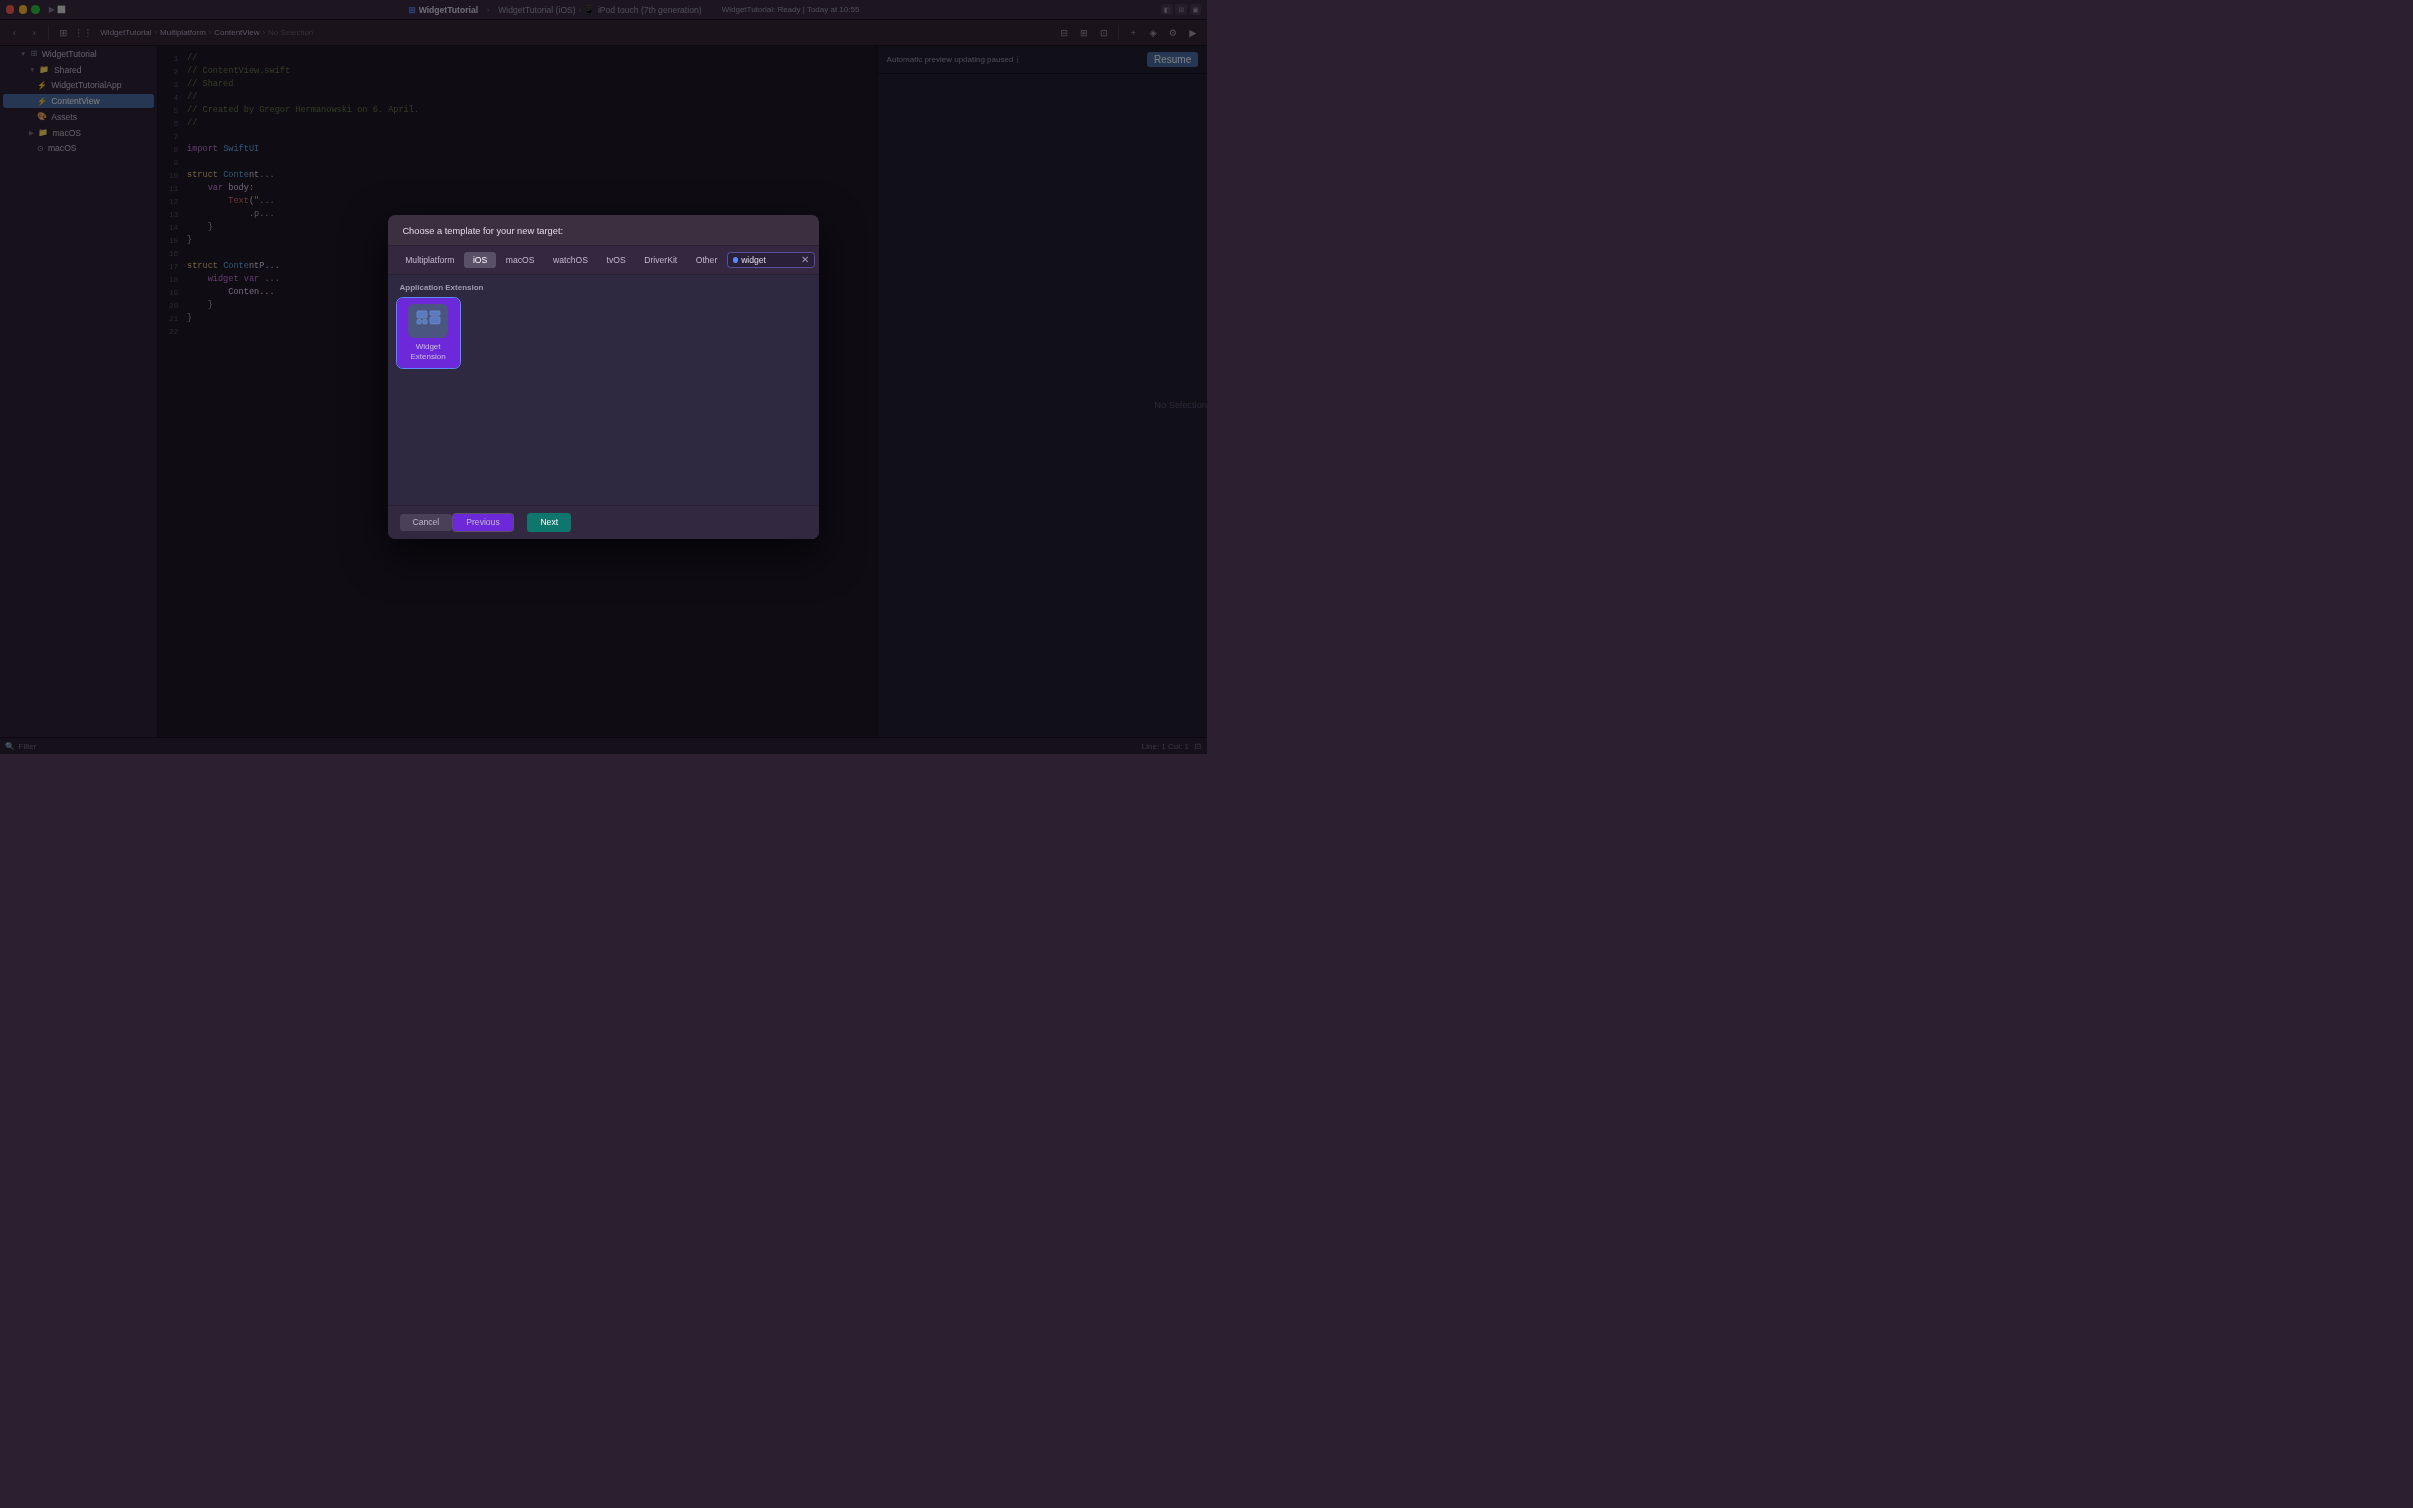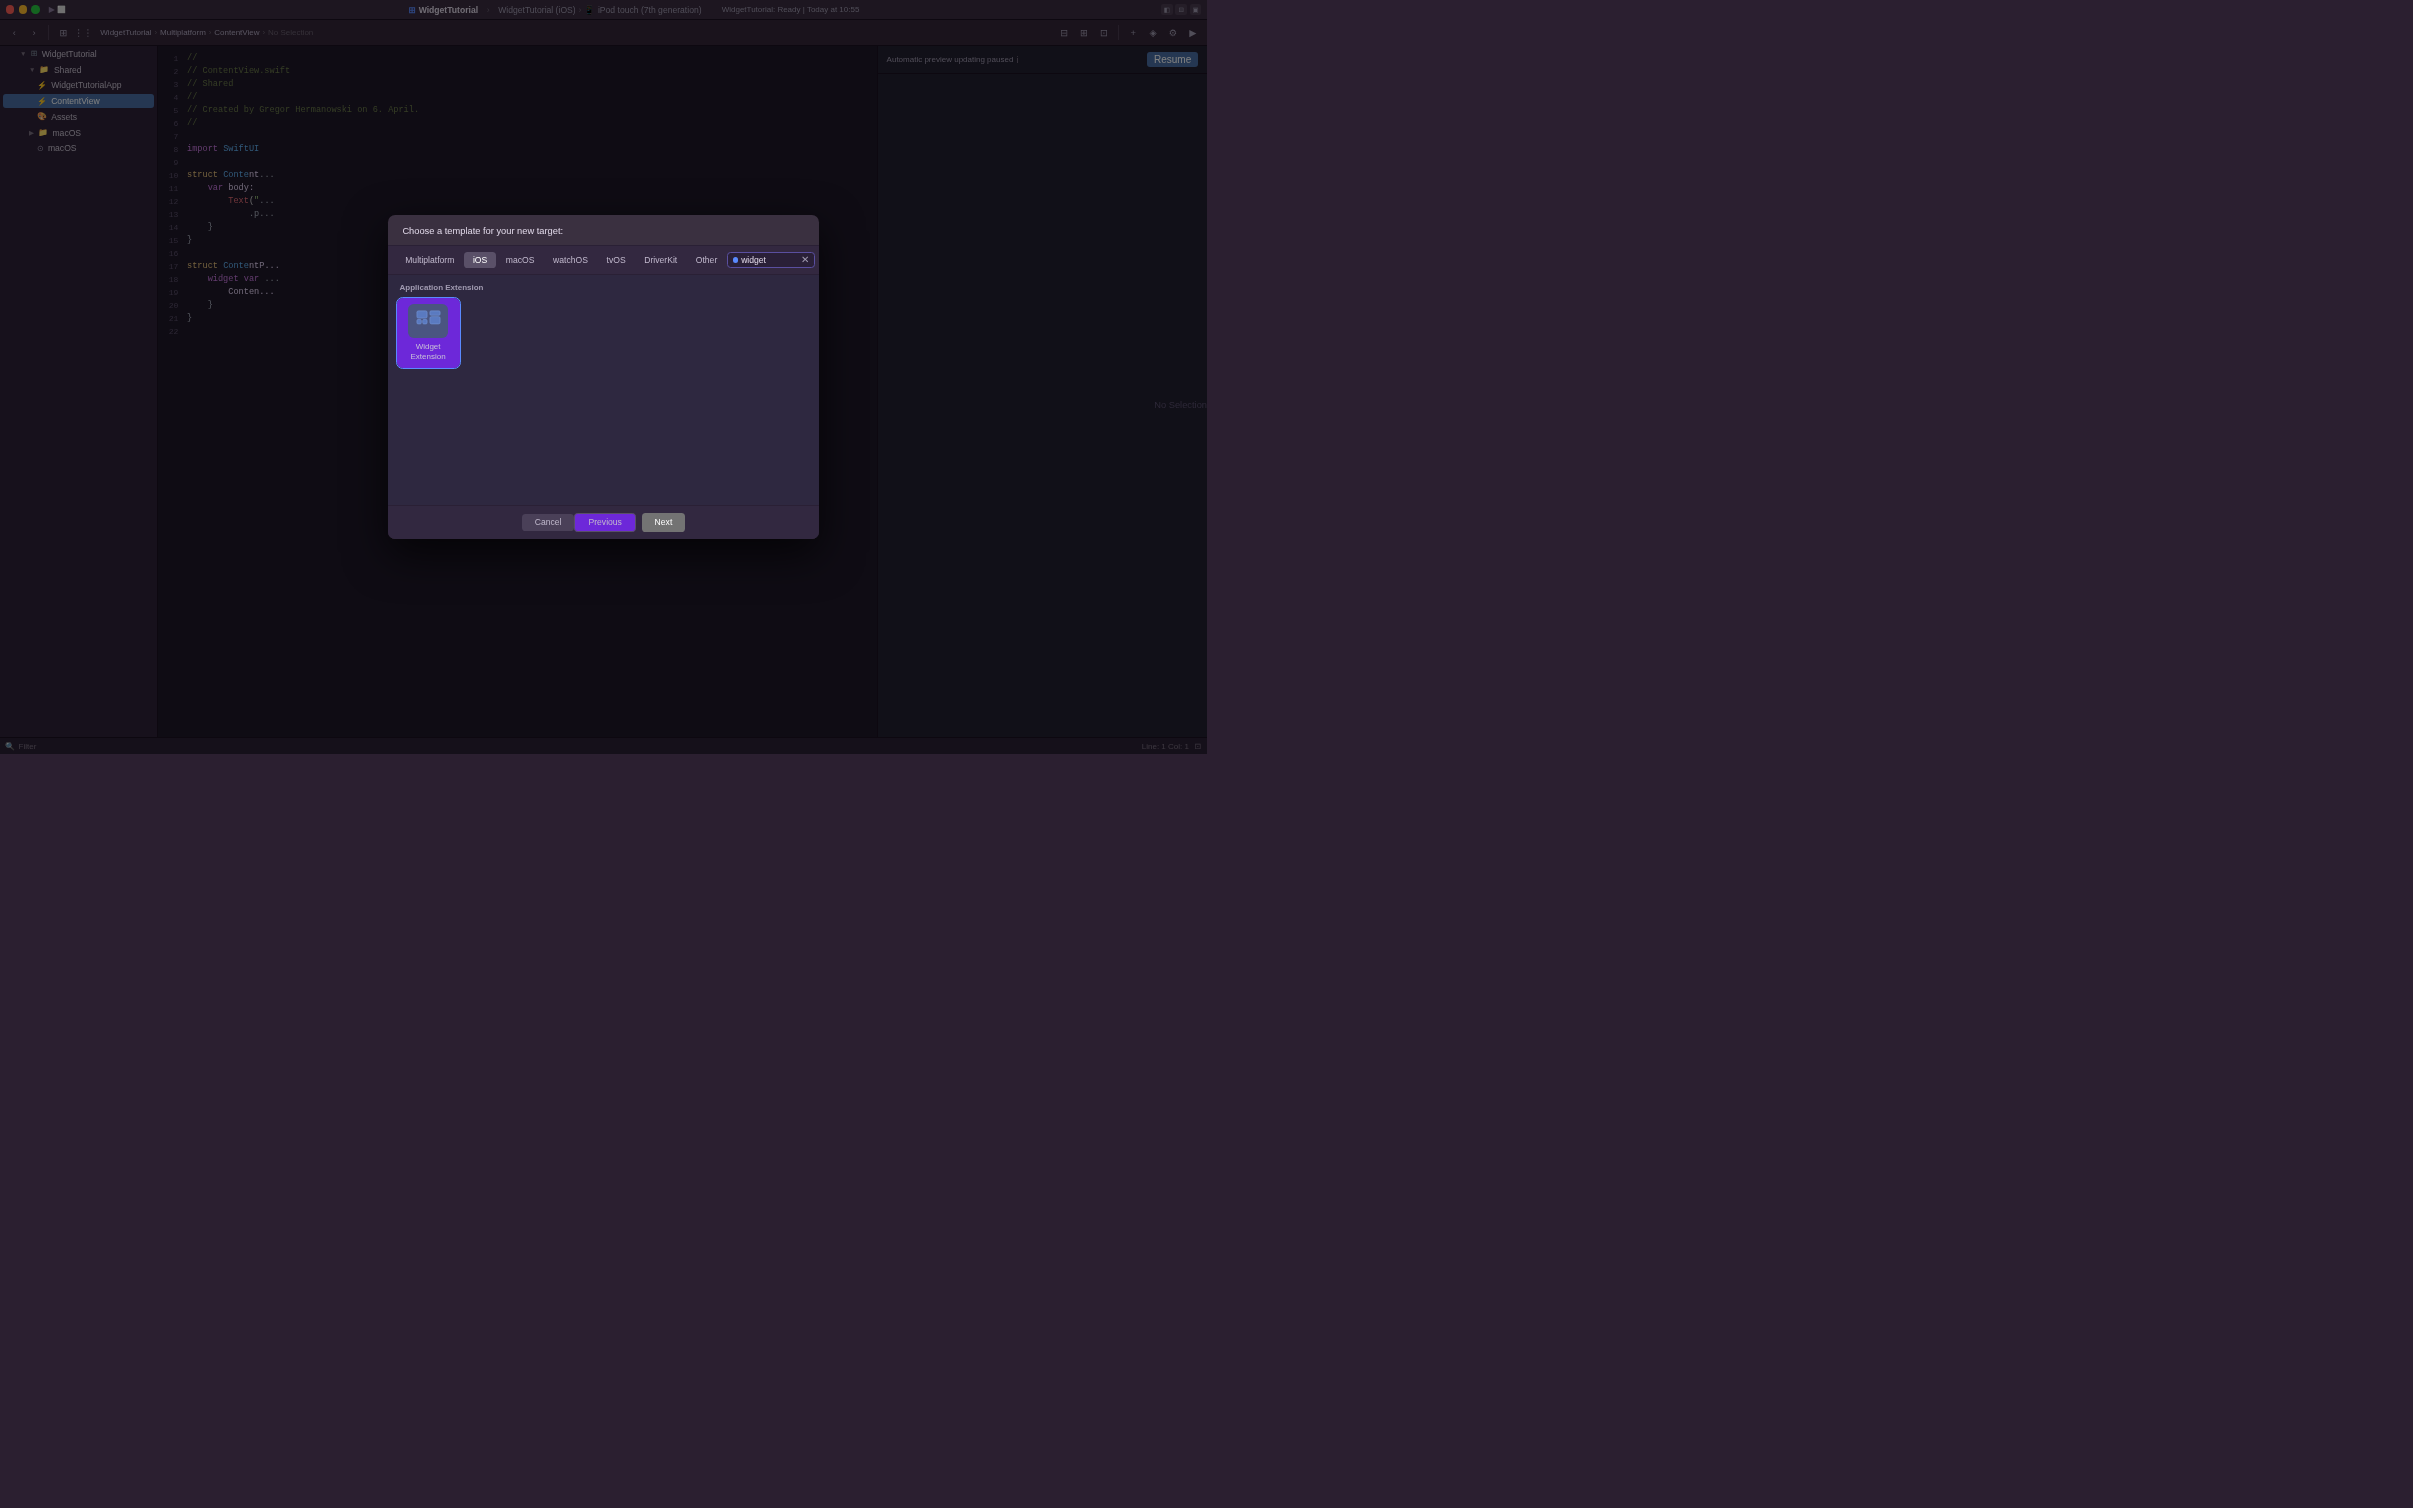--- a/index.html
+++ b/index.html
@@ -373,41 +373,42 @@
       color: #c8c0d8;
       text-align: center;
       line-height: 1.3;
     }
     .modal-footer {
       padding: 7.2px 11.5px;
       background: #322840;
       border-top: 0.7px solid #2a2035;
       display: flex;
       align-items: center;
-      justify-content: center;
+      justify-content: flex-start;
     }
     .modal-btn {
       padding: 3.6px 13px;
       border-radius: 3.6px;
       font-size: 8.6px;
       cursor: pointer;
       border: none;
     }
     .btn-cancel {
       background: #4a4058;
       color: #c0b8cc;
     }
     .btn-secondary {
       background: #6d28d9;
       color: #c0b8cc;
       border: 0.7px solid #5a5068;
     }
     .btn-primary {
-      background: #737373;
+      background: #0f766e;
       color: #fff;
+      margin-left: 8px;
     }
 
     .footer-right {
       display: flex;
       gap: 5.7px;
     }
 
     
     .widget-icon-svg {
       width: 29px;

